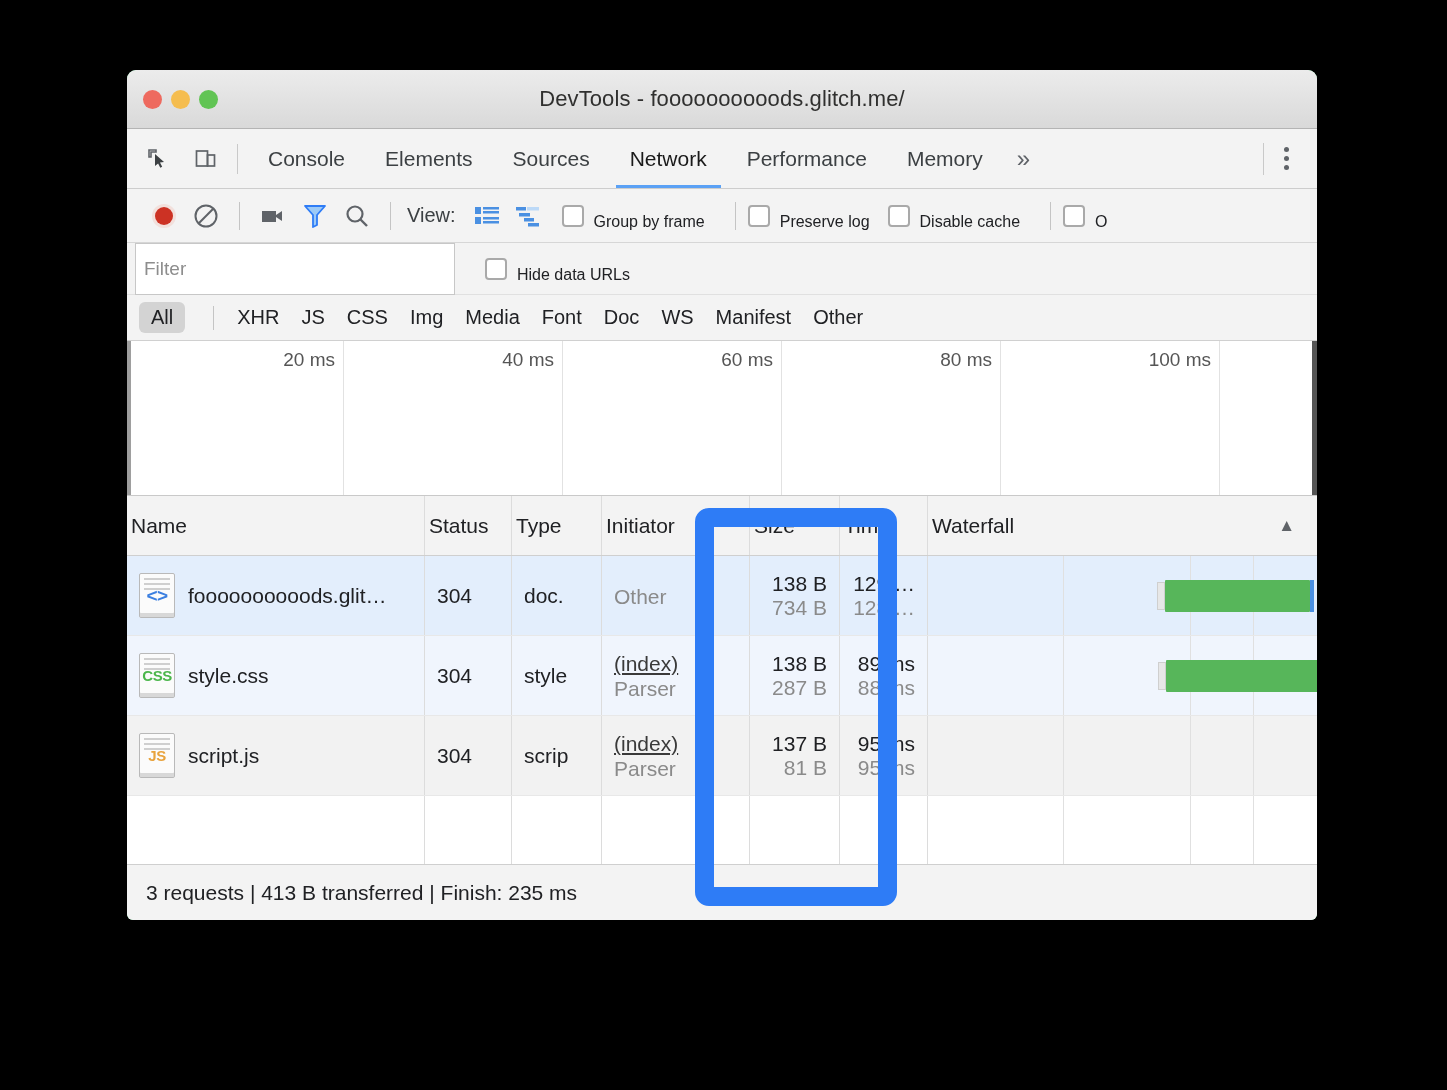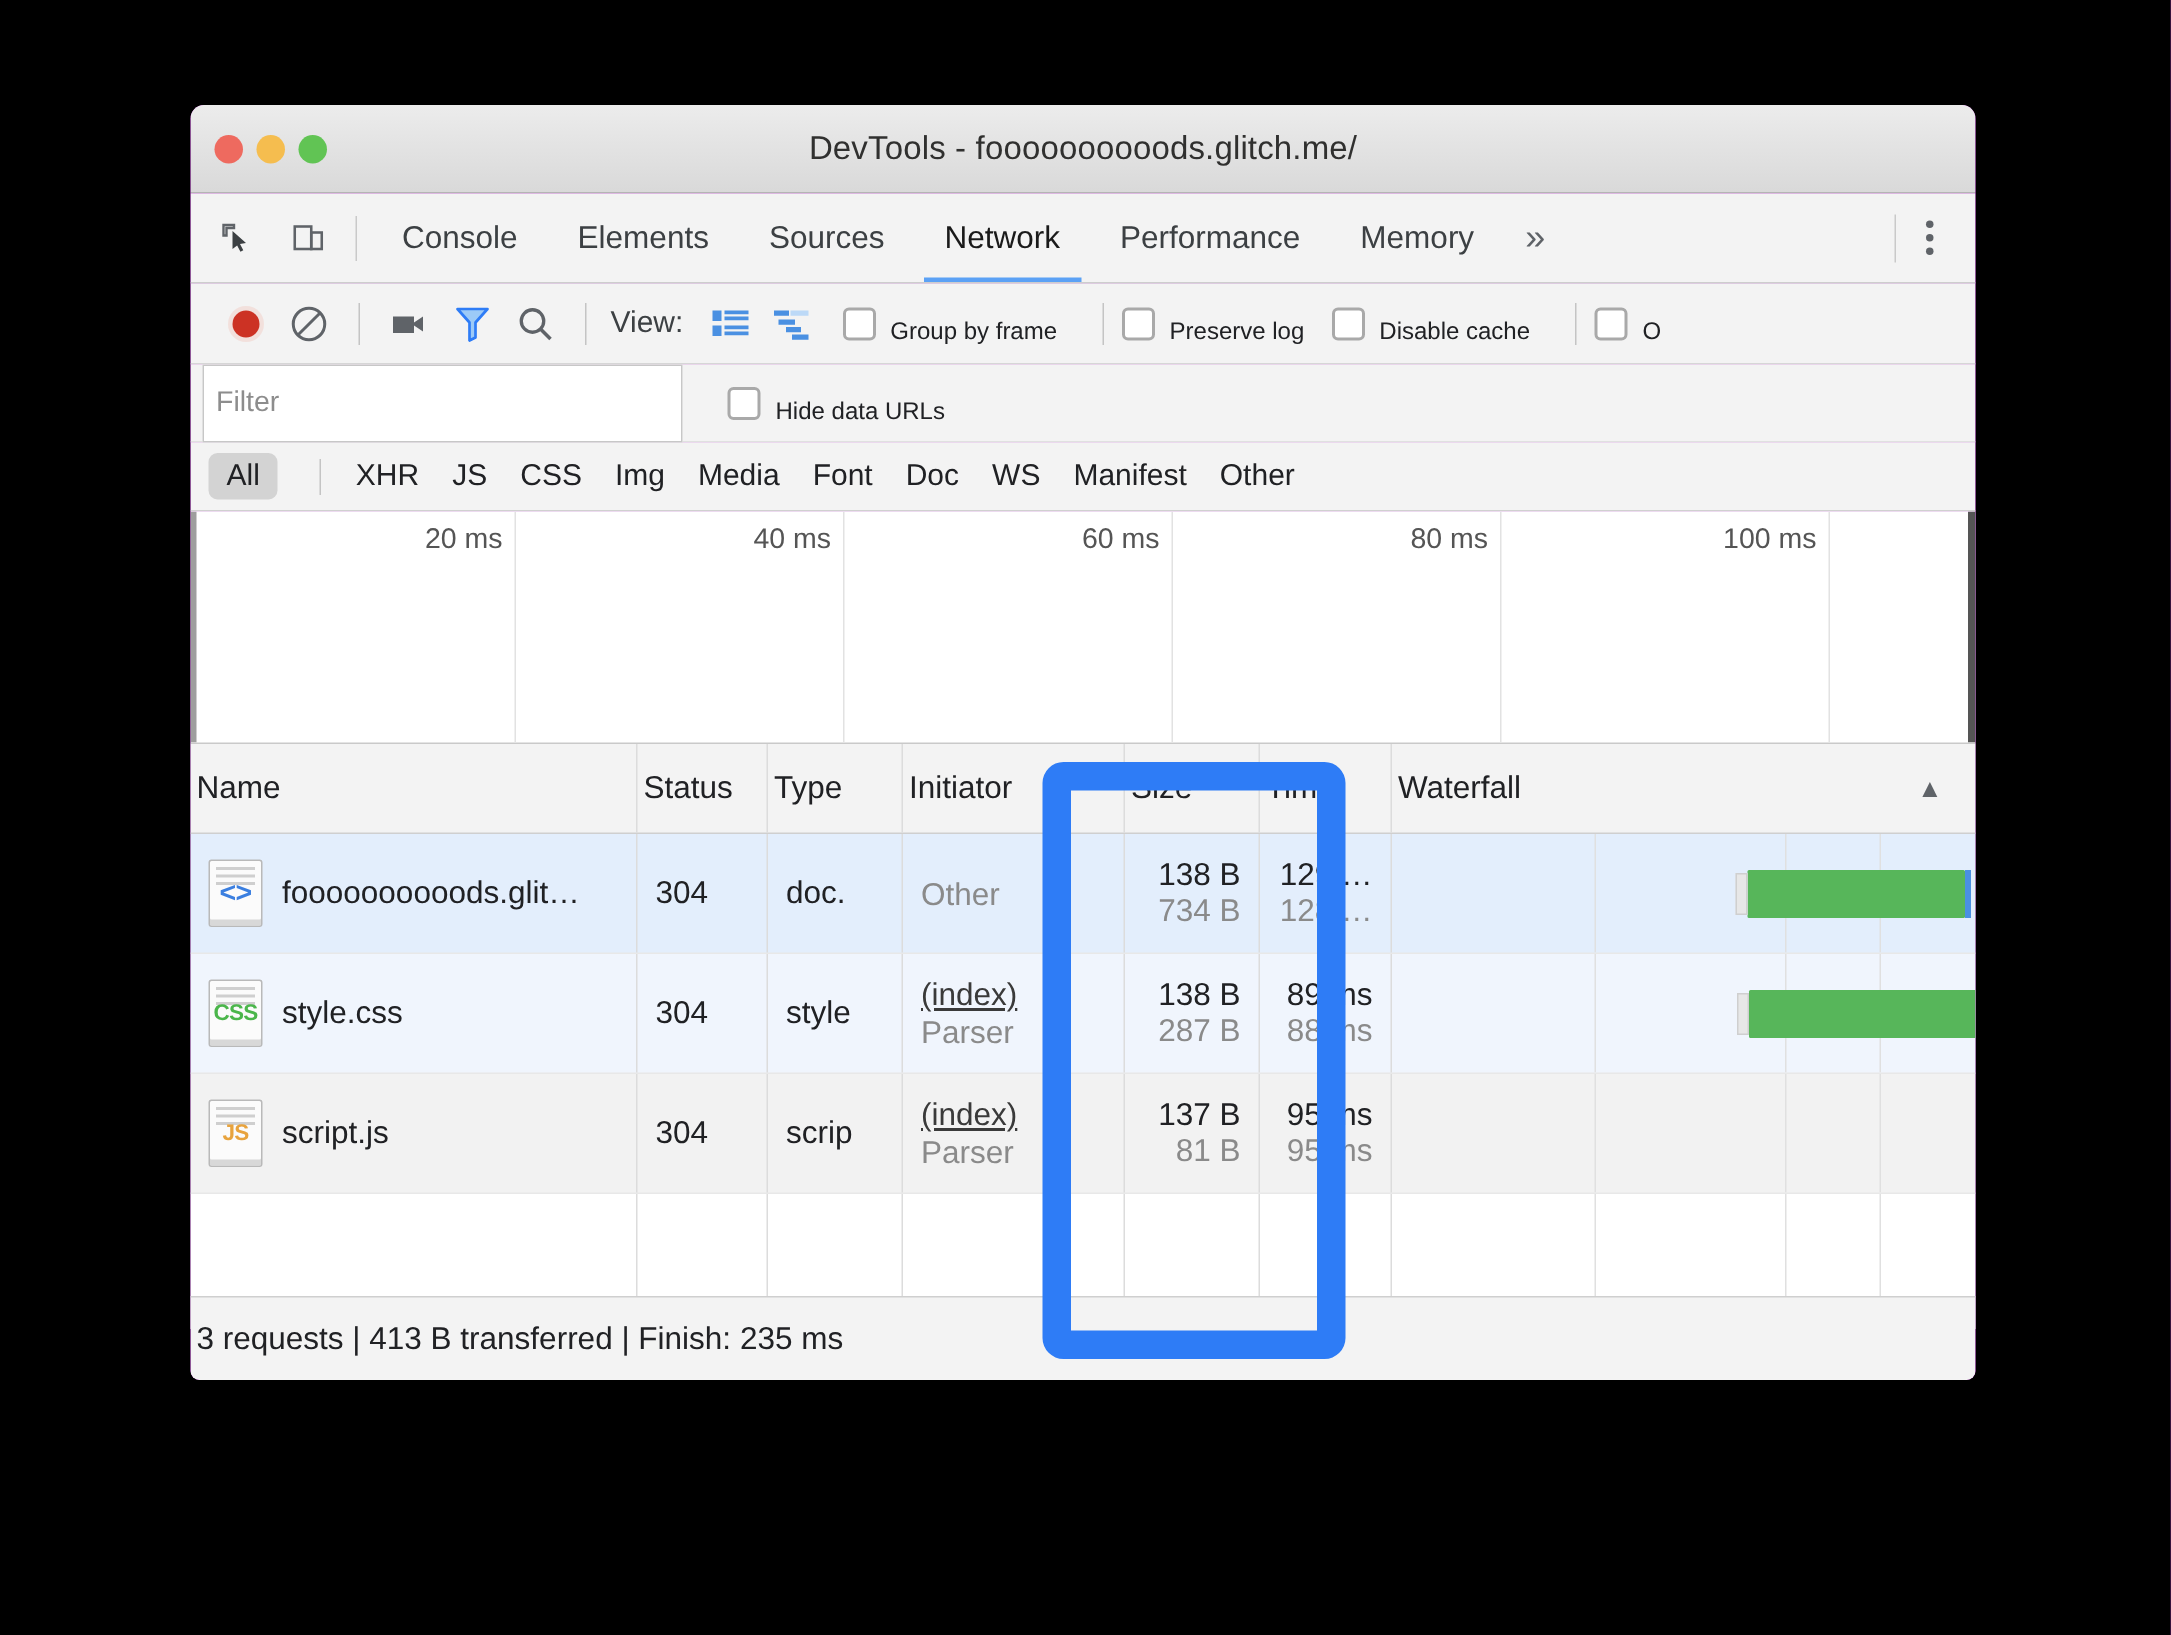--- a/index.html
+++ b/index.html
@@ -9,21 +9,21 @@
     font-family: "Liberation Sans", sans-serif;
     overflow: hidden;
   }
   #root { position: relative; width: 1447px; height: 1090px; }
 
   
   .window {
     position: absolute;
     left: 127px; top: 70px;
     width: 1190px; height: 850px;
-    background: #d946ef;
+    background: #86efac;
     border-radius: 9px 9px 6px 6px;
     overflow: hidden;
     box-shadow: 0 22px 60px rgba(0,0,0,0.55);
   }
 
   
   .titlebar {
     position: relative;
     height: 59px;
     background: linear-gradient(#ececec, #d9d9d9);
@@ -250,21 +250,21 @@
   .blank-cell { border-right: 1px solid #dcdcdc; flex: none; }
   .blank-cell.last { border-right: none; flex: 1; }
 
   
   .statusbar {
     position: absolute; left: 0; right: 0; bottom: 0;
     height: 56px;
     background: #f3f3f3;
     border-top: 1px solid #cfcfcf;
     display: flex; align-items: center;
-    padding-left: 4px;
+    padding-left: 19px;
     font-size: 21px; color: #202124;
   }
 
   
   .highlight {
     position: absolute;
     left: 568px; top: 438px;
     width: 202px; height: 398px;
     border: 19px solid #2e7cf6;
     border-radius: 14px;

